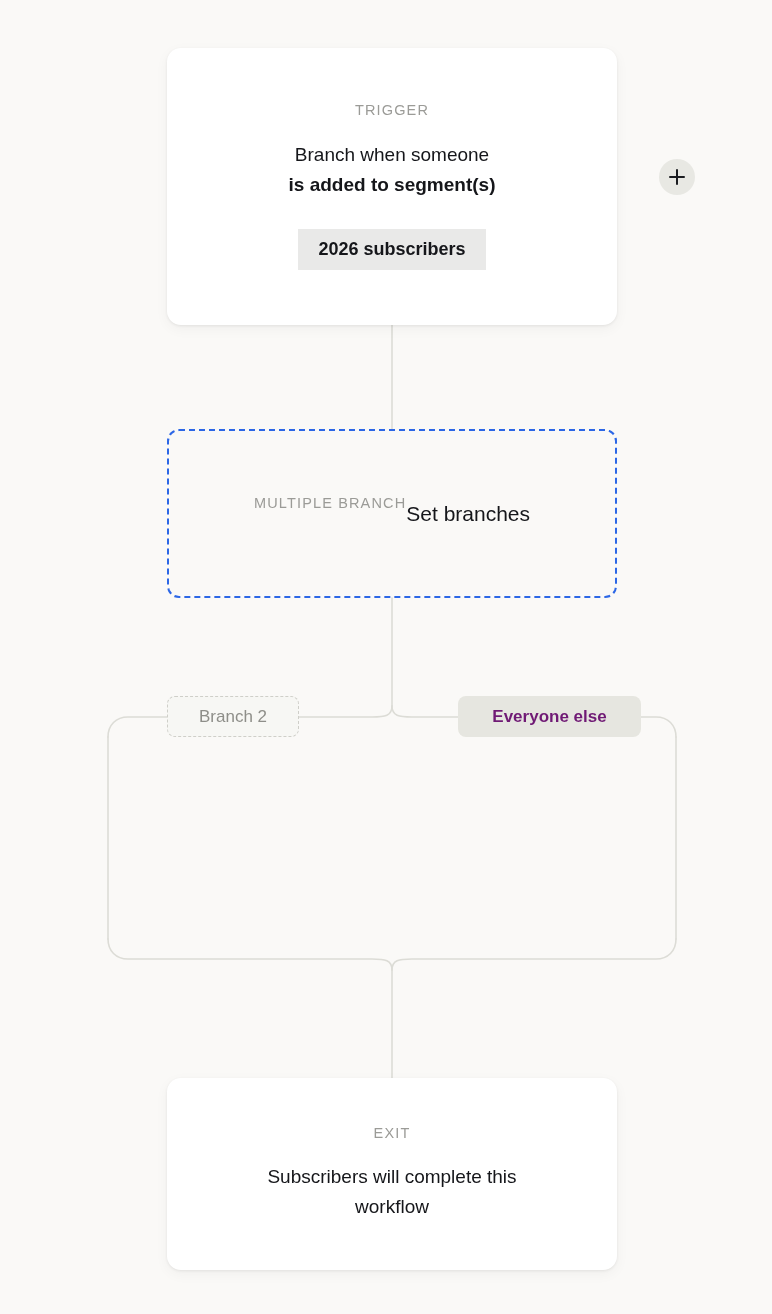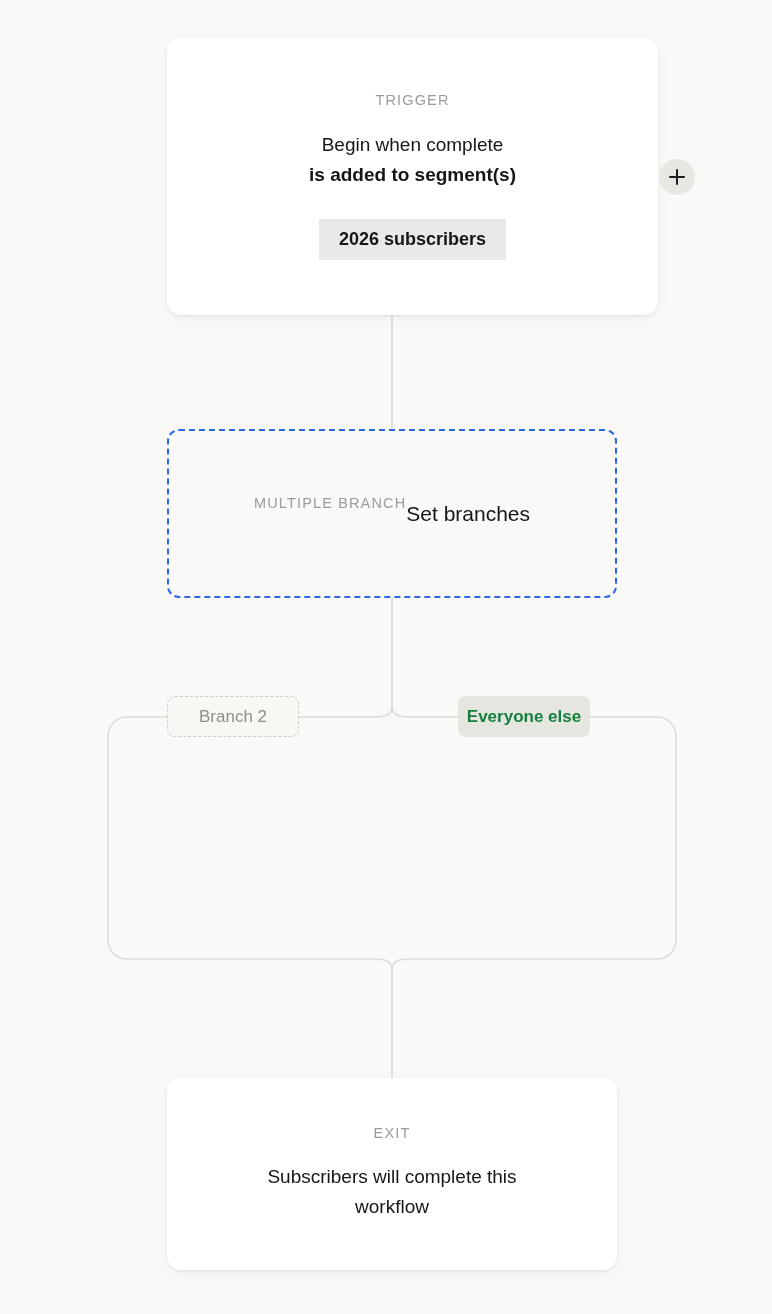--- a/index.html
+++ b/index.html
@@ -56,22 +56,22 @@
     font-size: 19px;
     line-height: 30px;
     text-align: center;
     font-weight: 400;
   }
   .node-title .strong { font-weight: 700; }
 
   
   #trigger-node {
     left: 167px;
-    top: 38px;
-    width: 491px;
+    top: 48px;
+    width: 450px;
     height: 277px;
     justify-content: center;
   }
   #trigger-node .node-kicker { margin-bottom: 23px; }
   #trigger-node .node-title  { margin-bottom: 29px; }
 
   .count-chip {
     background: #e9e9e8;
     border-radius: 0;
     padding: 10px 20px;
@@ -129,25 +129,25 @@
     border-radius: 8px;
     border: 1.5px dashed #cfcfc9;
     background: #f7f7f4;
     color: #8e8e89;
     font-weight: 400;
   }
 
   #branch-pill-else {
     left: 458px;
     top: 696px;
-    width: 132px;
+    width: 183px;
     height: 41px;
     border-radius: 8px;
     background: #e6e6e0;
-    color: #15803d;
+    color: #701a75;
     font-weight: 700;
   }
 
   
   #add-step-button {
     position: absolute;
     left: 659px;
     top: 159px;
     width: 36px;
     height: 36px;
@@ -205,21 +205,21 @@
 
       <path d="M676,939 C676,951 668,959 656,959 L412,959 C399,959 392,960 392,970"></path>
 
       <path d="M392,970 L392,1078"></path>
     </g>
   </svg>
 
   <div class="node-card" id="trigger-node">
     <div class="node-kicker">TRIGGER</div>
     <div class="node-title">
-      <span>Begin when complete</span><br>
+      <span>Branch when someone</span><br>
       <span class="strong">is added to segment(s)</span>
     </div>
     <div class="count-chip">2026 subscribers</div>
   </div>
 
   <button id="add-step-button">
     <span class="plus-icon"></span>
   </button>
 
   <div id="branch-node">

